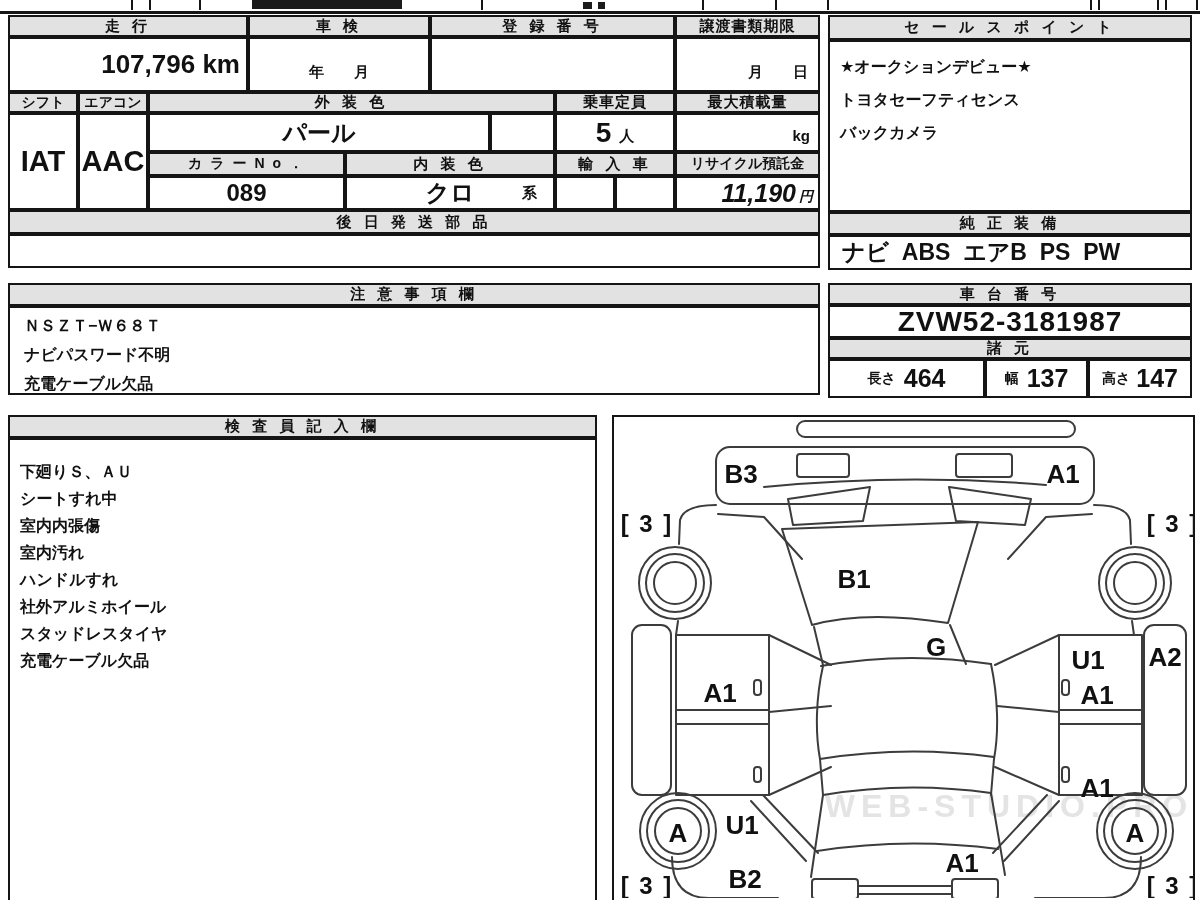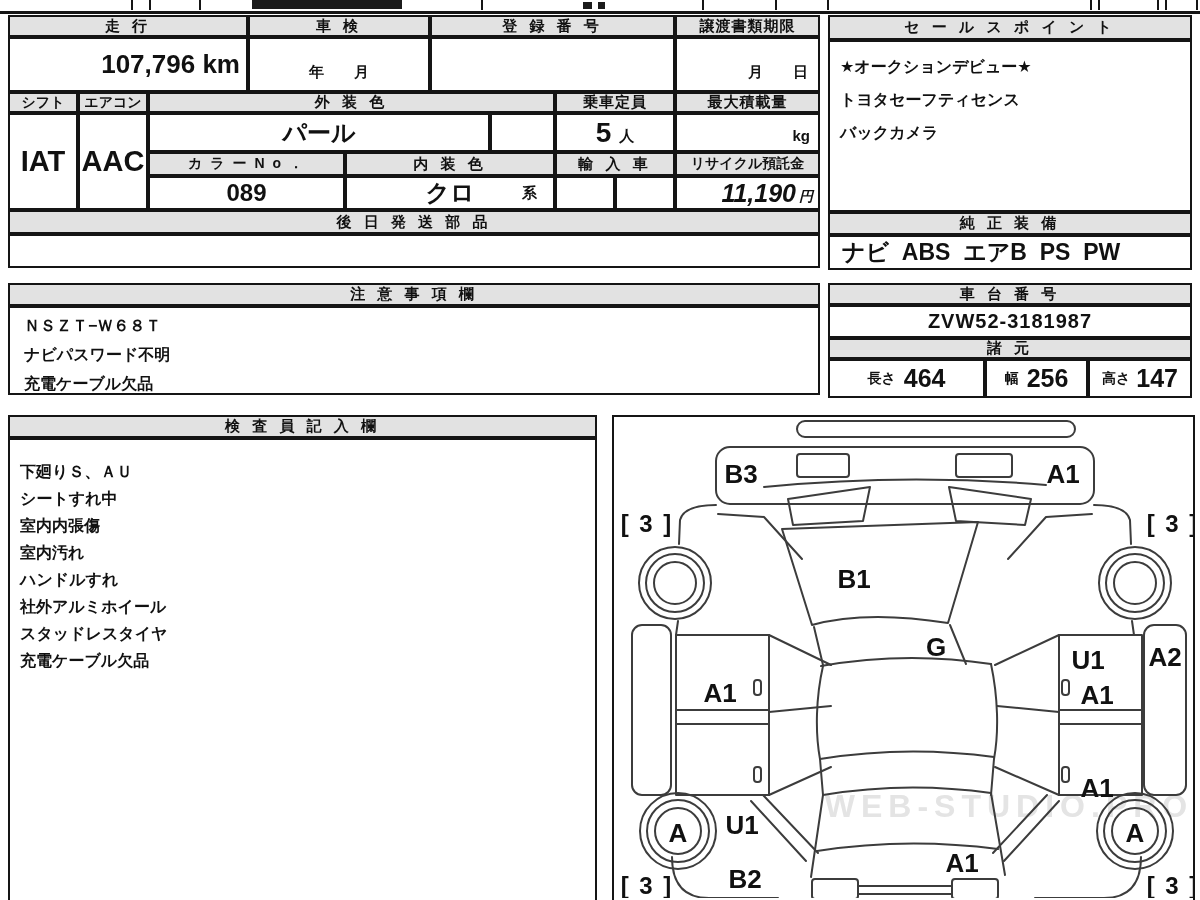--- a/index.html
+++ b/index.html
@@ -113,29 +113,29 @@
       <div>トヨタセーフティセンス</div>
       <div>バックカメラ</div>
     </div>
   </div>
   <div class="cell hdr" style="left:828px;top:212px;width:364px;height:23px;">純 正 装 備</div>
   <div class="cell hdr" style="left:828px;top:283px;width:364px;height:22px;">車 台 番 号</div>
 
   <div class="cell" style="left:828px;top:235px;width:364px;height:35px;display:flex;align-items:center;padding-left:12px;box-sizing:border-box;font-size:23px;font-weight:bold;white-space:pre;">
     <span>ナビ  ABS  エアB  PS  PW</span>
   </div>
-  <div class="cell val" style="left:828px;top:305px;width:364px;height:33px;font-size:20px;letter-spacing:1px;">ZVW52-3181987</div>
+  <div class="cell val" style="left:828px;top:305px;width:364px;height:33px;font-size:28px;letter-spacing:1px;">ZVW52-3181987</div>
   <div class="cell hdr" style="left:828px;top:338px;width:364px;height:21px;">諸 元</div>
   <div class="cell" style="left:828px;top:359px;width:157px;height:39px;display:flex;align-items:center;justify-content:center;gap:8px;">
     <span style="font-size:14px;font-weight:bold;">長さ</span>
     <span style="font-size:25px;font-weight:bold;">464</span>
   </div>
   <div class="cell" style="left:985px;top:359px;width:103px;height:39px;display:flex;align-items:center;justify-content:center;gap:8px;">
     <span style="font-size:14px;font-weight:bold;">幅</span>
-    <span style="font-size:25px;font-weight:bold;">256</span>
+    <span style="font-size:25px;font-weight:bold;">137</span>
   </div>
   <div class="cell" style="left:1088px;top:359px;width:104px;height:39px;display:flex;align-items:center;justify-content:center;gap:6px;">
     <span style="font-size:14px;font-weight:bold;">高さ</span>
     <span style="font-size:25px;font-weight:bold;">147</span>
   </div>
 
   <div class="cell hdr" style="left:8px;top:415px;width:589px;height:23px;">検 査 員 記 入 欄</div>
   <div class="cell" style="left:8px;top:438px;width:589px;height:462px;border-bottom:none;">
     <div class="lines" style="padding-top:18px;line-height:27px;padding-left:10px;">
       <div>下廻りＳ、ＡＵ</div>

